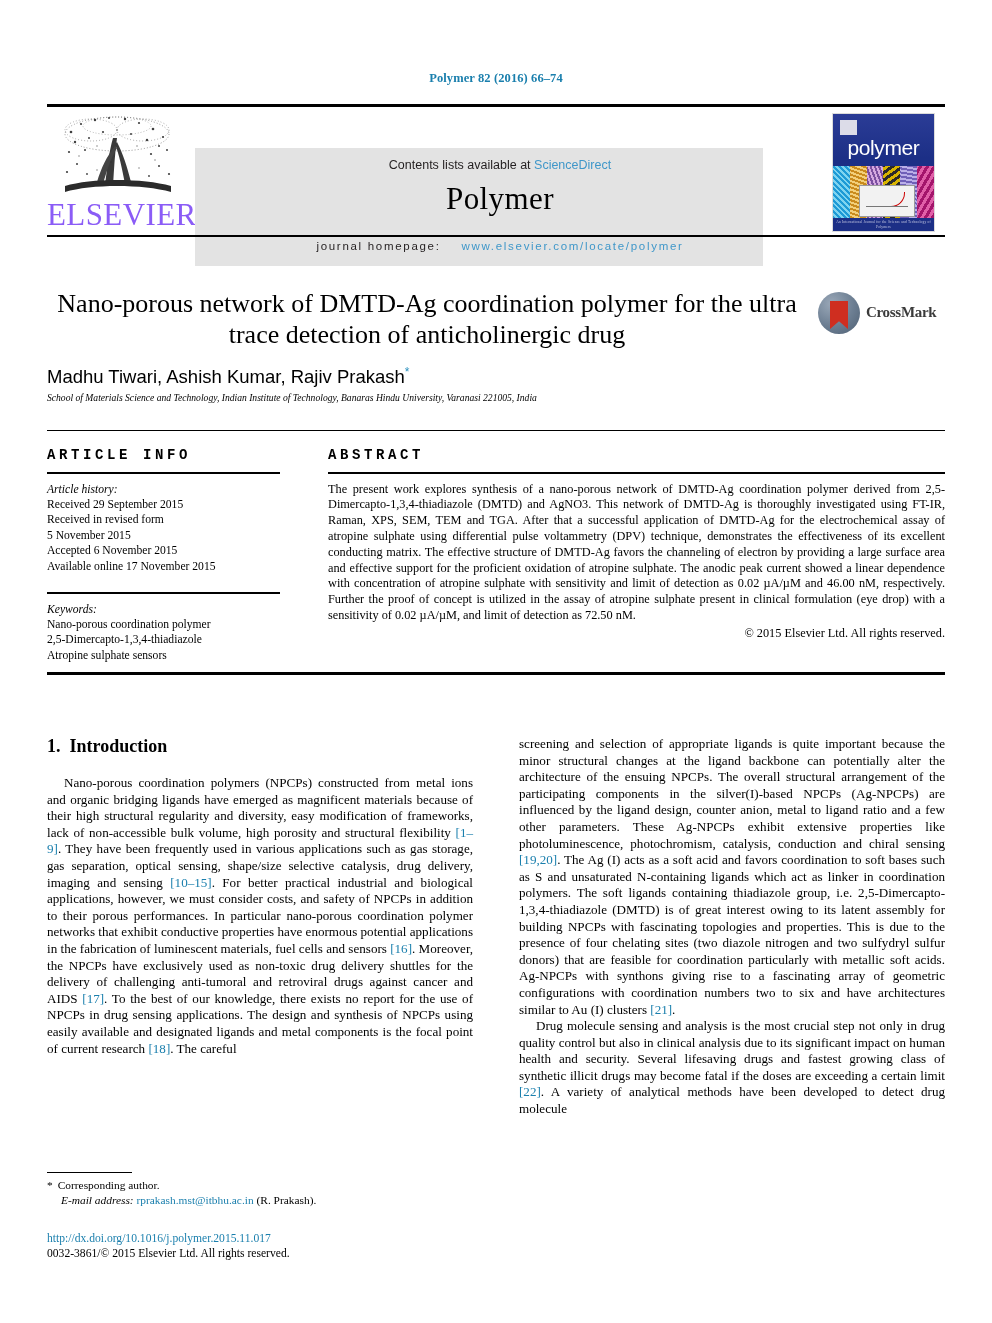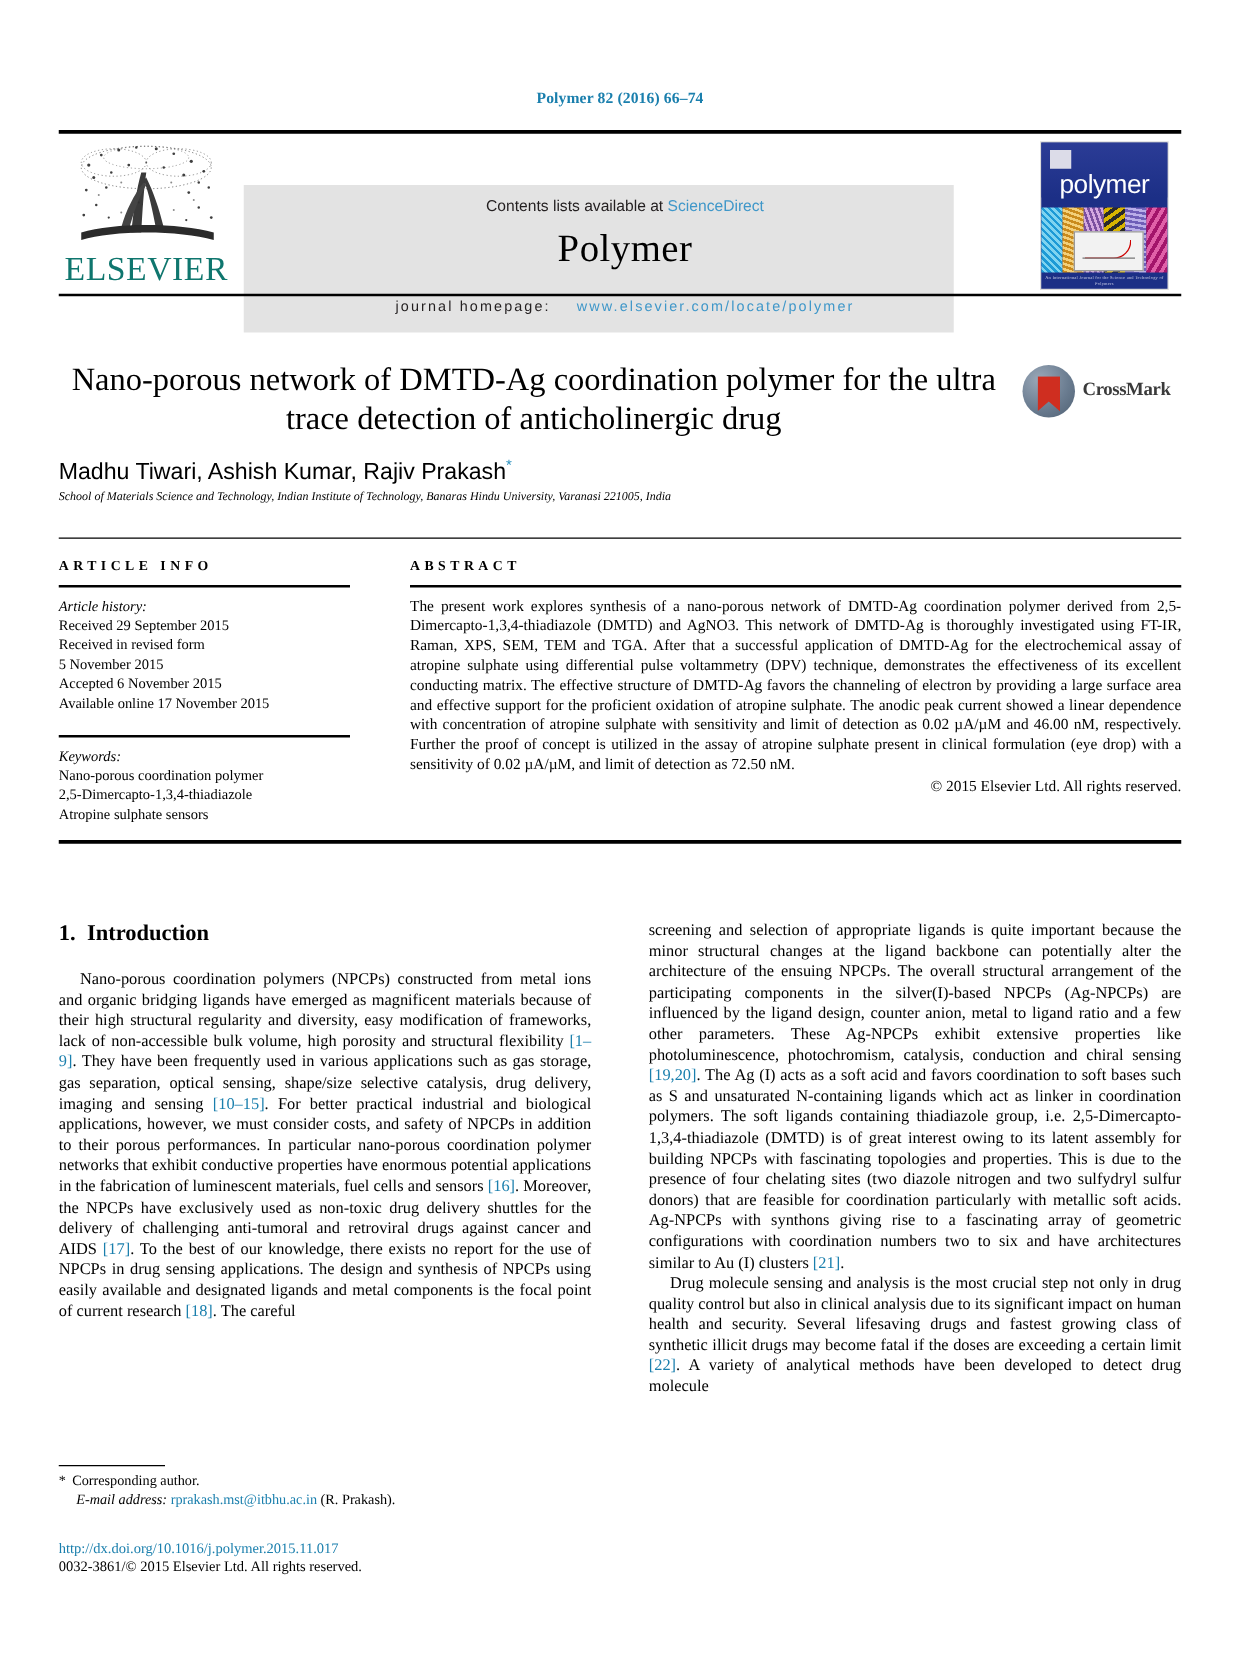--- a/index.html
+++ b/index.html
@@ -57,23 +57,23 @@
     left: 4px; top: 0px;
     width: 132px; height: 88px;
     overflow: hidden;
   }
   .elsevier-word {
     position: absolute;
     left: 0; top: 88px;
     width: 140px;
     text-align: center;
     font-family: "Liberation Serif", serif;
-    font-size: 27px;
+    font-size: 31px;
     font-weight: normal;
-    color: #0f766e;
+    color: #8b5cf6;
     letter-spacing: 0.4px;
     line-height: 30px;
   }
   .masthead-box {
     position: absolute;
     left: 148px; top: 2px;
     width: 568px; height: 118px;
     background: #e3e3e3;
     overflow: hidden;
     margin-top: 36px;
@@ -279,22 +279,22 @@
     position: absolute;
     left: 47px; top: 447px;
     width: 233px;
   }
   .abs-col {
     position: absolute;
     left: 328px; top: 447px;
     width: 617px;
   }
   .sec-head {
-    font-family: Liberation Serif, serif;
-    font-size: 11px;
+    font-family: Liberation Mono, monospace;
+    font-size: 14px;
     font-weight: bold;
     letter-spacing: 3.6px;
     color: #000;
     margin: 0 0 9px 0;
   }
   .thin-rule {
     height: 1.6px;
     background: #000;
     margin-bottom: 8px;
   }

